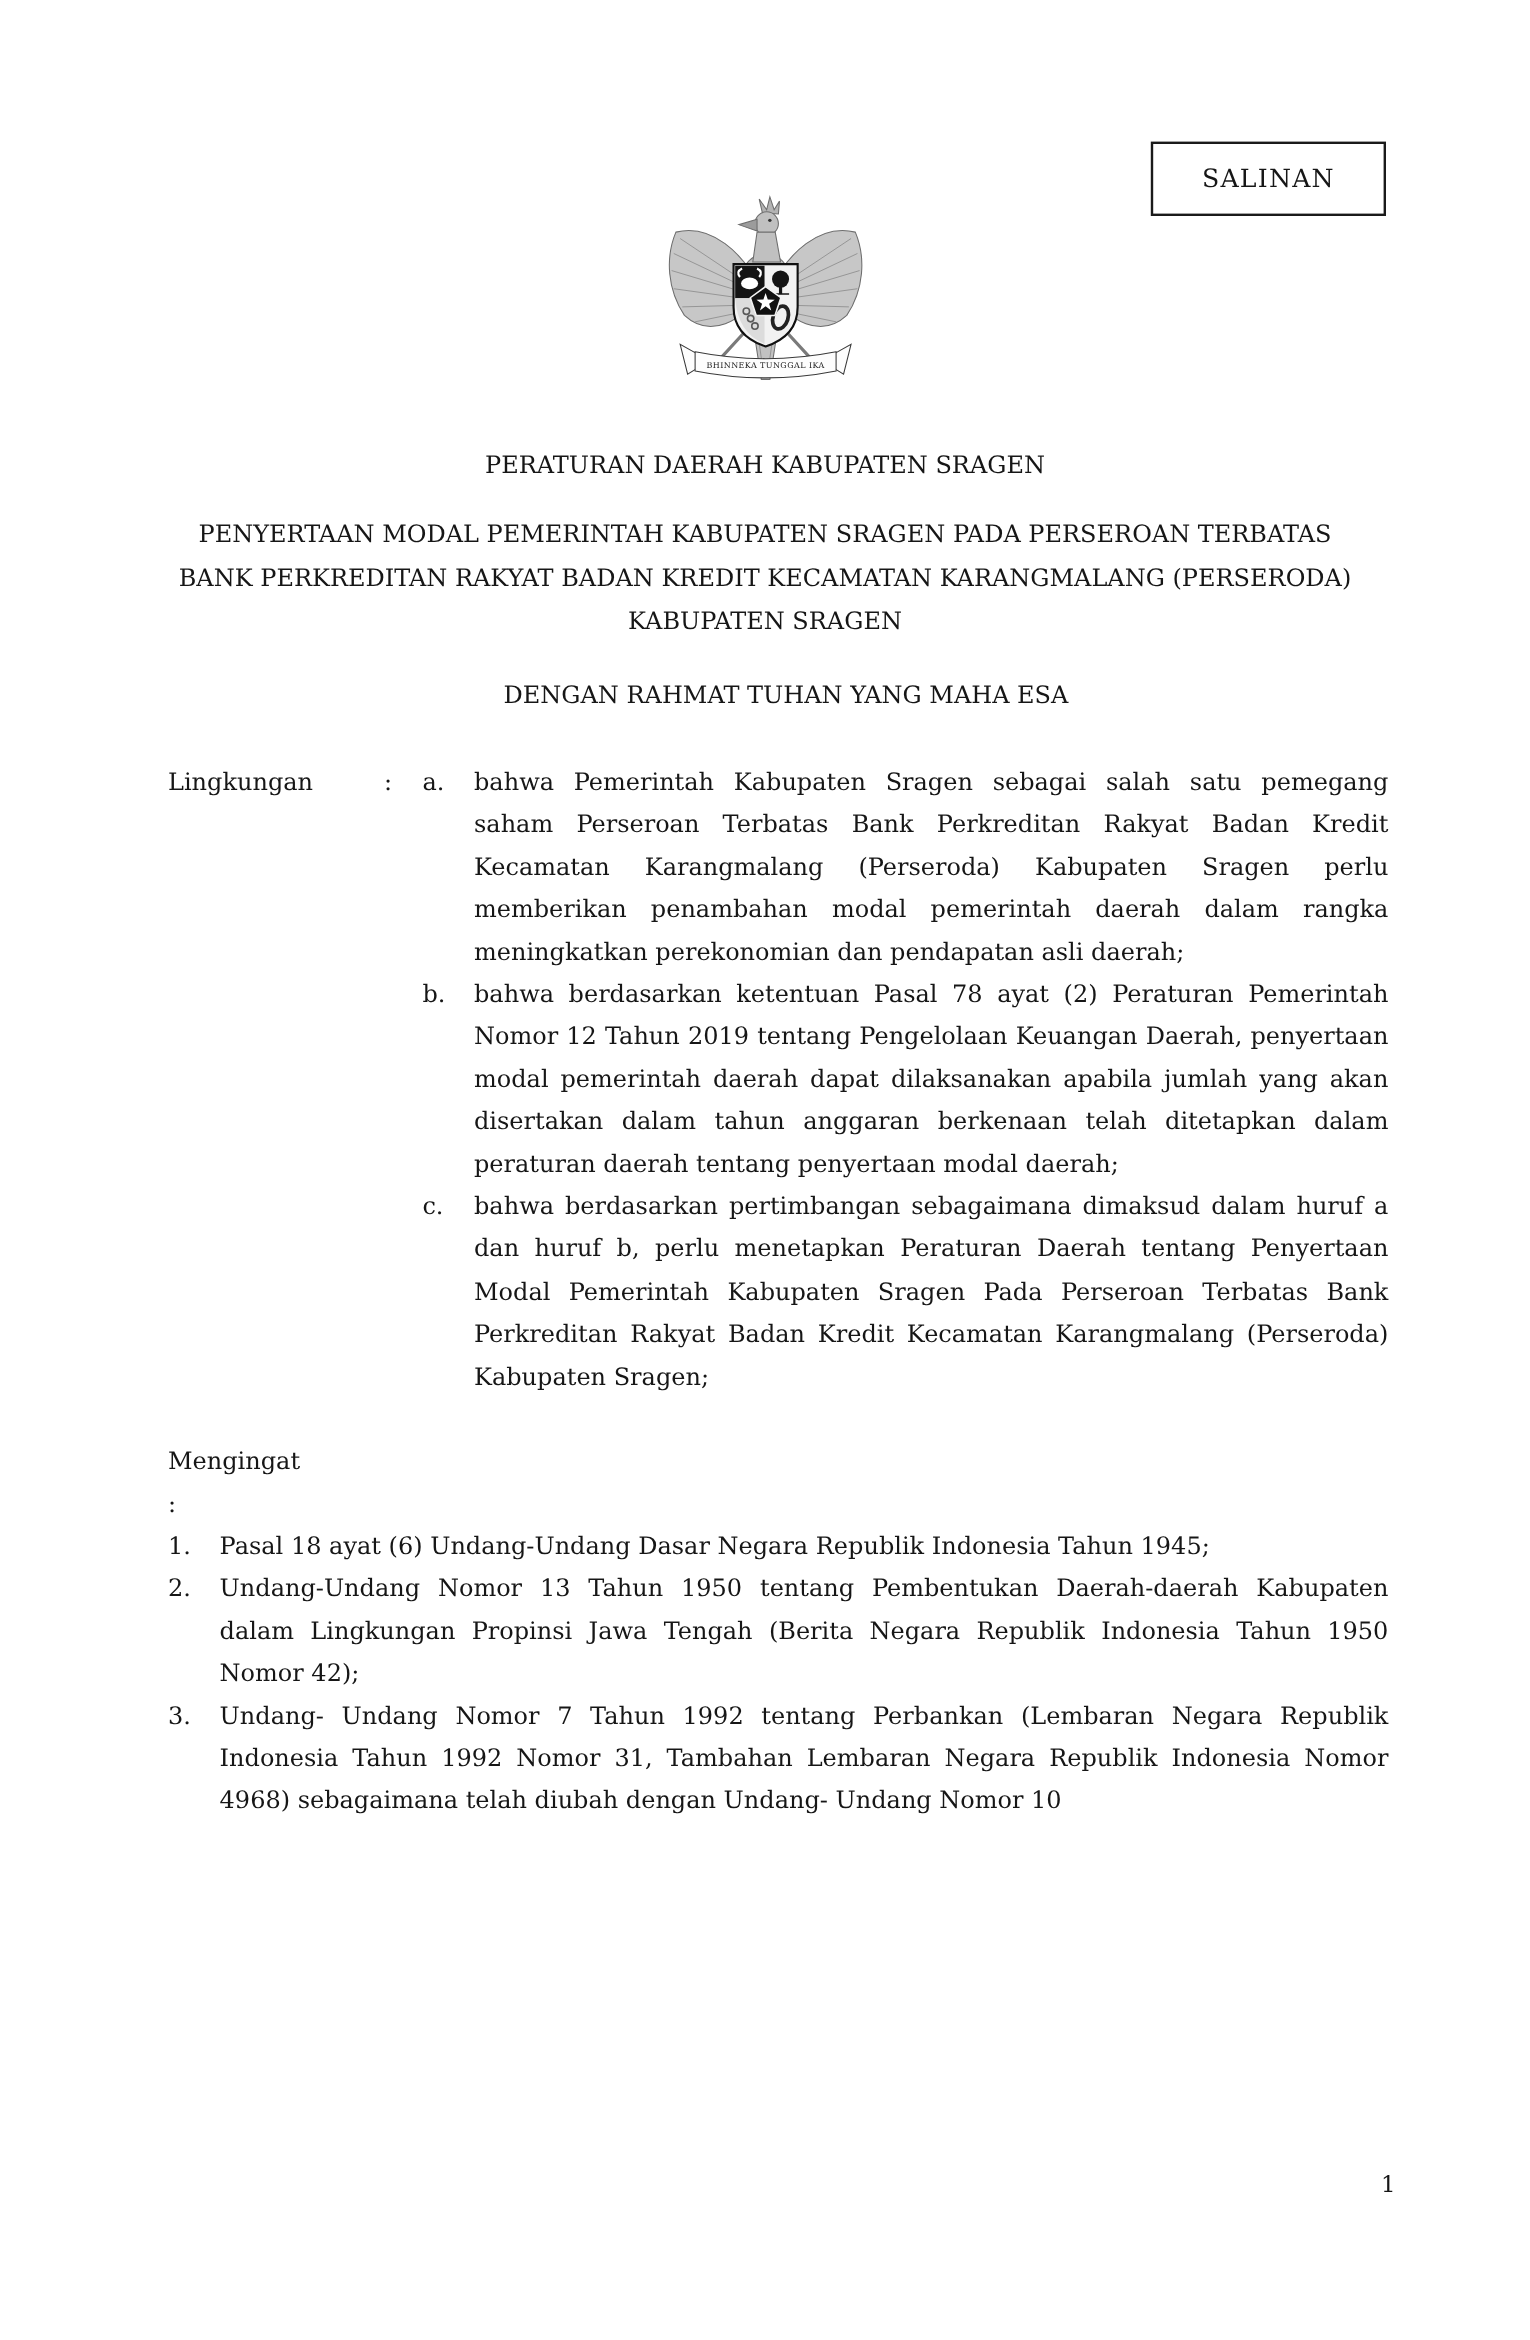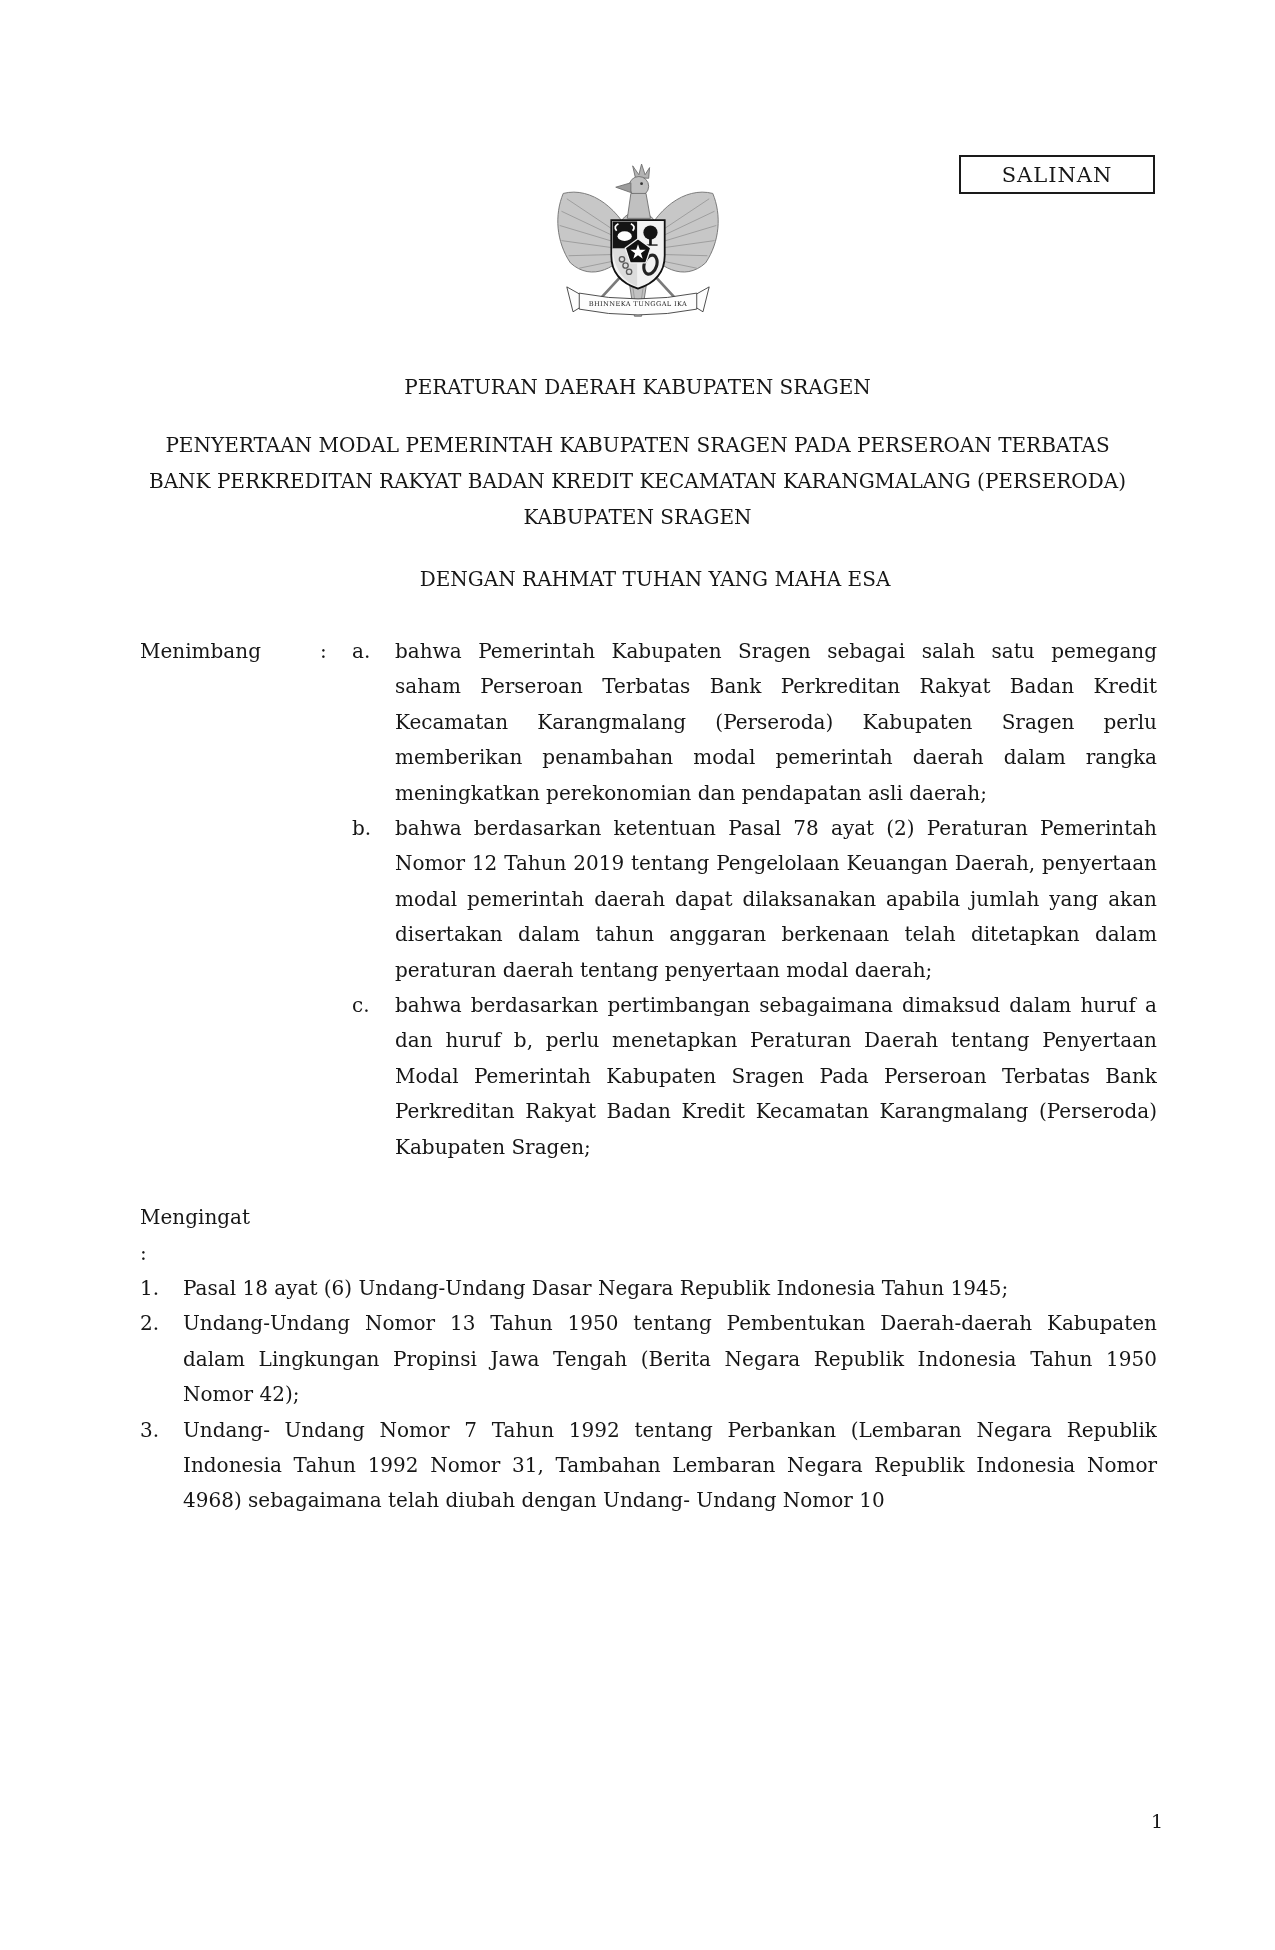--- a/index.html
+++ b/index.html
@@ -12,28 +12,27 @@
     background: #ffffff;
     font-family: "DejaVu Serif", "Liberation Serif", serif;
     color: #161616;
     overflow: hidden;
   }
   .stamp-box {
     position: absolute;
     top: 118px;
     right: 120px;
     width: 196px;
-    height: 39px;
+    height: 62px;
     border: 2px solid #1a1a1a;
     display: flex;
     align-items: center;
     justify-content: center;
     font-size: 21px;
     letter-spacing: 1px;
-    margin-top: 37px;
   }
   .emblem-wrap {
     width: 178px;
     margin: 156px auto 0 auto;
     display: flex;
     justify-content: center;
   }
   .center-line {
     text-align: center;
     font-size: 20px;
@@ -154,21 +153,21 @@
 
 
   <div class="center-line subject">PENYERTAAN MODAL PEMERINTAH KABUPATEN SRAGEN PADA PERSEROAN TERBATAS BANK PERKREDITAN RAKYAT BADAN KREDIT KECAMATAN KARANGMALANG (PERSERODA) KABUPATEN SRAGEN</div>
 
   <div class="center-line invocation">DENGAN RAHMAT TUHAN YANG MAHA ESA</div>
 
 
   <div class="clauses">
 
     <div class="clause">
-      <div class="clause-label">Menimbang</div>
+      <div class="clause-label">Lingkungan</div>
       <div class="clause-colon">:</div>
       <div class="clause-items">
         <div class="clause-item">
           <span class="item-marker">a.</span>
           <span class="item-text">bahwa Pemerintah Kabupaten Sragen sebagai salah satu pemegang saham Perseroan Terbatas Bank Perkreditan Rakyat Badan Kredit Kecamatan Karangmalang (Perseroda) Kabupaten Sragen perlu memberikan penambahan modal pemerintah daerah dalam rangka meningkatkan perekonomian dan pendapatan asli daerah;</span>
         </div>
         <div class="clause-item">
           <span class="item-marker">b.</span>
           <span class="item-text">bahwa berdasarkan ketentuan Pasal 78 ayat (2) Peraturan Pemerintah Nomor 12 Tahun 2019 tentang Pengelolaan Keuangan Daerah, penyertaan modal pemerintah daerah dapat dilaksanakan apabila jumlah yang akan disertakan dalam tahun anggaran berkenaan telah ditetapkan dalam peraturan daerah tentang penyertaan modal daerah;</span>
         </div>

